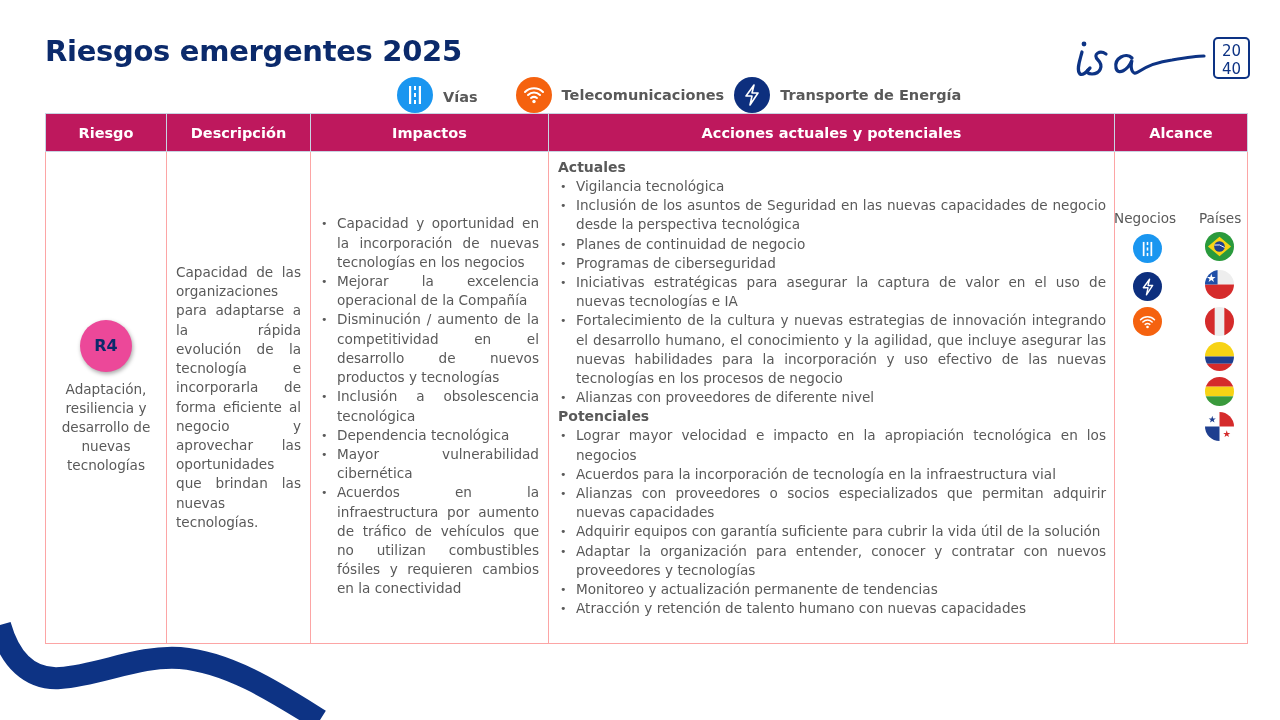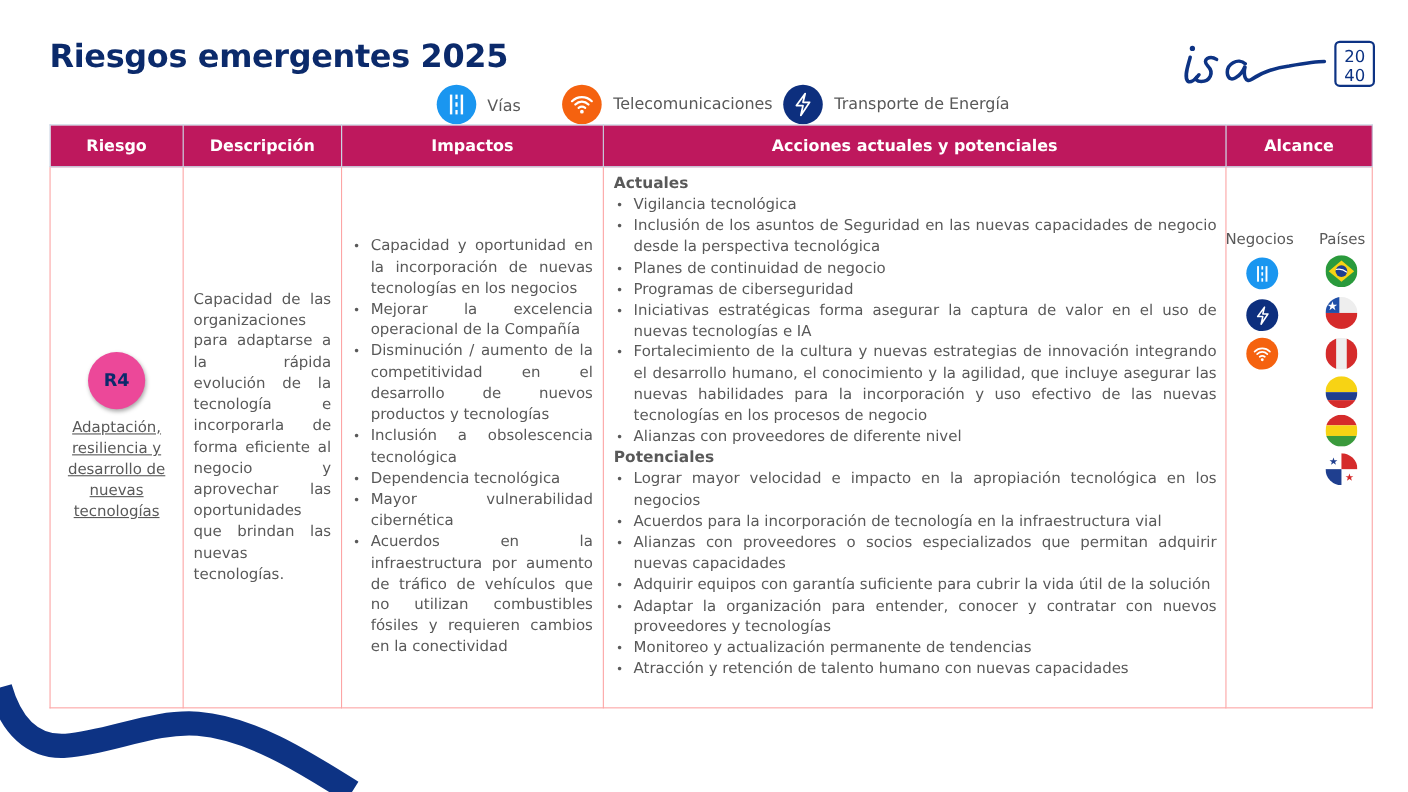--- a/index.html
+++ b/index.html
@@ -7,21 +7,21 @@
   body { position: relative; font-family: "DejaVu Sans", "Liberation Sans", sans-serif; color: #595959; }
 
   .title {
     position: absolute; left: 45px; top: 34px;
     font-family: "DejaVu Sans", sans-serif; font-weight: bold;
     font-size: 29px; color: #0b2a6b; letter-spacing: -0.3px;
   }
 
   .logo { position: absolute; left: 1072px; top: 36px; width: 180px; height: 46px; }
 
-  .legend { position: absolute; top: 77px; left: 397px; height: 36px; display: flex; align-items: flex-start; }
+  .legend { position: absolute; top: 77px; left: 397px; height: 36px; display: flex; align-items: flex-start; font-weight: bold; }
   .legend-item { display: flex; align-items: center; margin-right: 10px; }
   .legend-item .lbl { font-size: 14.5px; color: #595959; margin-left: 10px; font-family: "DejaVu Sans", sans-serif; }
   .legend-item .lbl.vias { margin-top: 4px; margin-right: 28px; }
   .legend-item .lbl.energia { margin-right: 0px; }
 
   .circle { border-radius: 50%; display: flex; align-items: center; justify-content: center; flex-shrink: 0; }
   .c36 { width: 36px; height: 36px; }
   .c30 { width: 29px; height: 29px; }
   .bg-vias { background: #1a96f0; }
   .bg-energia { background: #0d2f7e; }
@@ -41,21 +41,21 @@
     font-size: 13.6px; line-height: 19.2px; color: #595959; height: 491px;
   }
 
   .col-riesgo { text-align: center; padding: 0 4px; }
   .r-badge {
     width: 52px; height: 52px; border-radius: 50%; background: #ec4899;
     margin: 0 auto 8px auto; display: flex; align-items: center; justify-content: center;
     font-weight: bold; color: #0b2a6b; font-size: 16px;
     box-shadow: 1px 2px 4px rgba(0,0,0,0.35);
   }
-  .r-name { font-size: 13.6px; line-height: 19px; text-decoration: underline; }
+  .r-name { font-size: 13.6px; line-height: 19px; }
 
   .col-desc { padding: 0 9px 0 9px; text-align: justify; text-align-last: left; }
 
   .col-imp { padding: 18px 9px 0 8px; }
   .col-acc { padding: 0 8px 0 9px; vertical-align: top !important; padding-top: 6px !important; }
 
   ul.bl { list-style: none; }
   ul.bl li { position: relative; padding-left: 18px; text-align: justify; }
   ul.bl li::before { content: "\2022"; position: absolute; left: 2px; top: 0; font-size: 11px; color: #595959; }
   .subhead { font-weight: bold; color: #595959; font-size: 14px; line-height: 19px; }
@@ -160,21 +160,21 @@
           <li>Acuerdos en la infraestructura por aumento de tráfico de vehículos que no utilizan combustibles fósiles y requieren cambios en la conectividad</li>
         </ul>
       </td>
       <td class="col-acc">
         <div class="subhead">Actuales</div>
         <ul class="bl">
           <li>Vigilancia tecnológica</li>
           <li>Inclusión de los asuntos de Seguridad en las nuevas capacidades de negocio desde la perspectiva tecnológica</li>
           <li>Planes de continuidad de negocio</li>
           <li>Programas de ciberseguridad</li>
-          <li>Iniciativas estratégicas forma asegurar la captura de valor en el uso de nuevas tecnologías e IA</li>
+          <li>Iniciativas estratégicas para asegurar la captura de valor en el uso de nuevas tecnologías e IA</li>
           <li>Fortalecimiento de la cultura y nuevas estrategias de innovación integrando el desarrollo humano, el conocimiento y la agilidad, que incluye asegurar las nuevas habilidades para la incorporación y uso efectivo de las nuevas tecnologías en los procesos de negocio</li>
           <li>Alianzas con proveedores de diferente nivel</li>
         </ul>
         <div class="subhead">Potenciales</div>
         <ul class="bl">
           <li>Lograr mayor velocidad e impacto en la apropiación tecnológica en los negocios</li>
           <li>Acuerdos para la incorporación de tecnología en la infraestructura vial</li>
           <li>Alianzas con proveedores o socios especializados que permitan adquirir nuevas capacidades</li>
           <li>Adquirir equipos con garantía suficiente para cubrir la vida útil de la solución</li>
           <li>Adaptar la organización para entender, conocer y contratar con nuevos proveedores y tecnologías</li>

